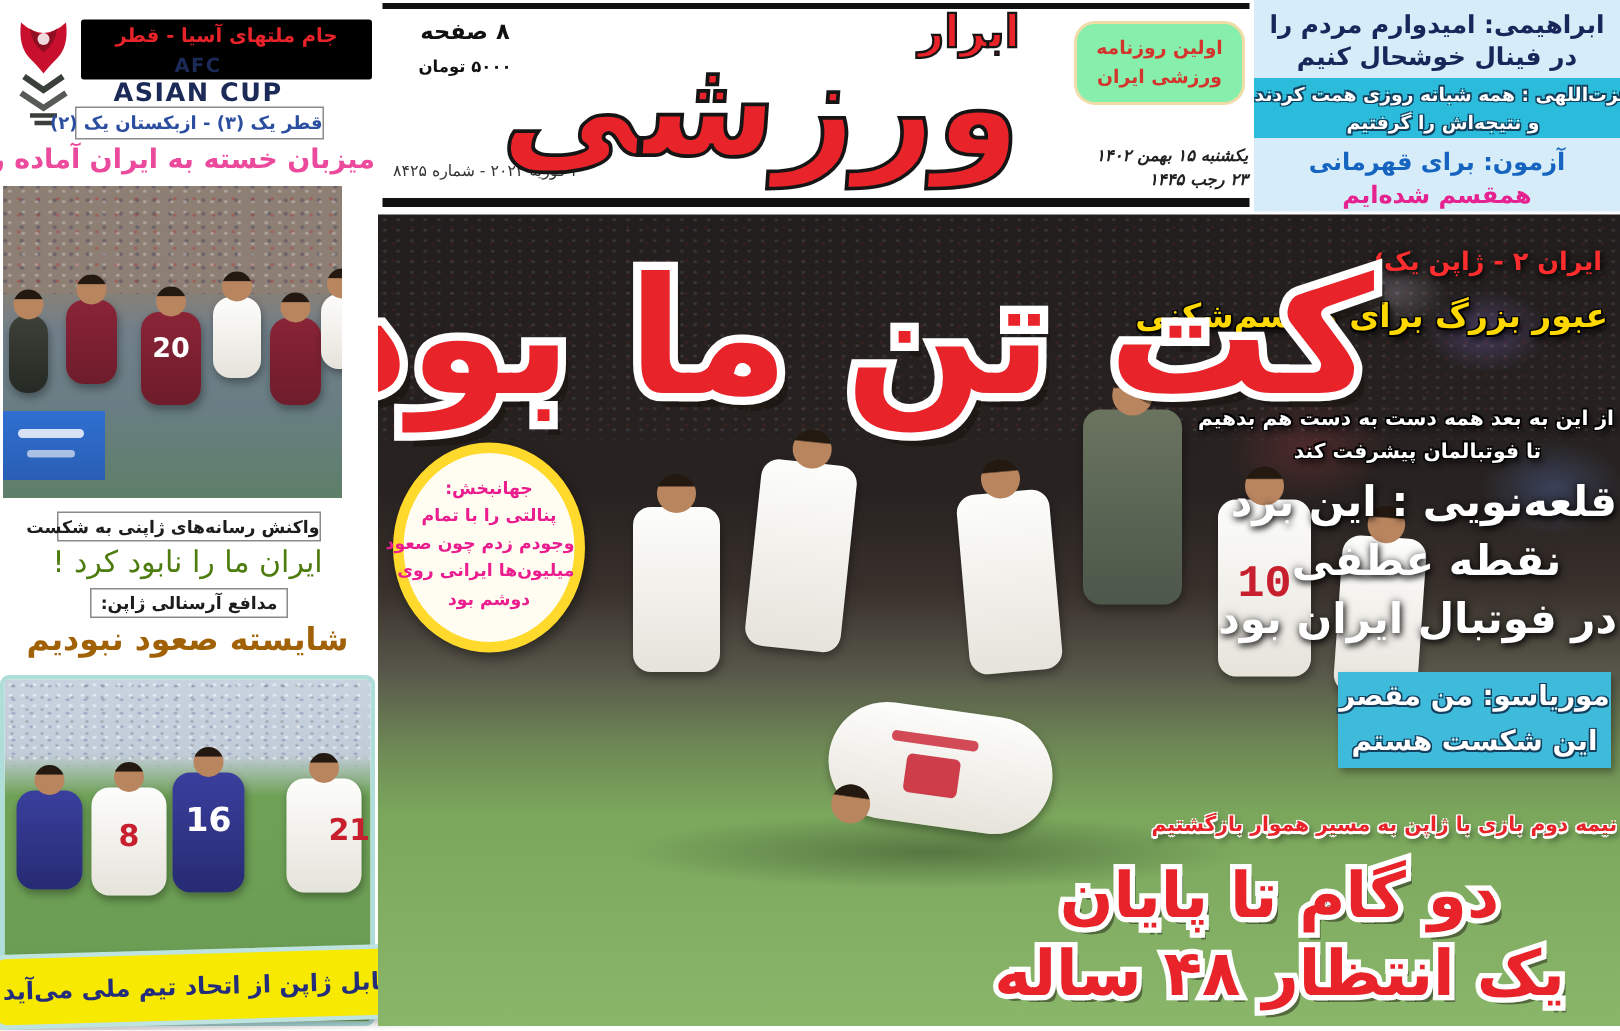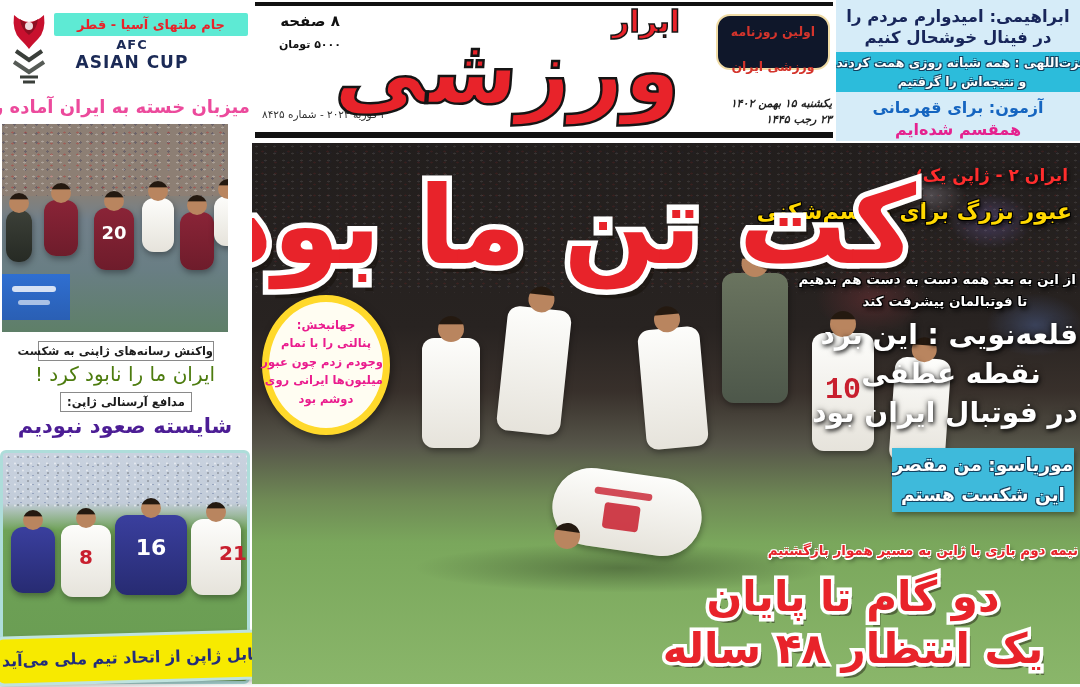--- a/index.html
+++ b/index.html
@@ -56,29 +56,32 @@
 
     <svg class="abs" style="left:6px;top:11px;" width="46" height="76" viewBox="0 0 46 76">
       <path d="M8,4 Q23,18 38,4 Q40,20 32,28 Q26,34 23,38 Q20,34 14,28 Q6,20 8,4 Z" fill="#c8102e"></path>
       <path d="M14,8 Q23,16 32,8 Q31,18 23,24 Q15,18 14,8 Z" fill="#8e0f22"></path>
       <circle cx="23" cy="15" r="4" fill="#fff" opacity="0.85"></circle>
       <path d="M10,40 L23,49 L36,40" fill="none" stroke="#3a3f3a" stroke-width="4"></path>
       <path d="M8,51 L23,61 L38,51" fill="none" stroke="#565b56" stroke-width="4"></path>
       <path d="M14,66 L32,66 M17,71 L29,71" stroke="#3a3f3a" stroke-width="3"></path>
     </svg>
 
-    <div class="abs rtl c nw" style="left:54px;top:13px;width:194px;height:23px;line-height:23px;background:#5eead4;color:#e8232a;font-weight:900;font-size:13px;border-radius:2px;">
+    <div class="abs rtl c nw" style="left:54px;top:13px;width:194px;height:40px;line-height:23px;background:#000000;color:#e8232a;font-weight:900;font-size:13px;border-radius:2px;">
       <span>جام ملتهای آسیا - قطر</span>
     </div>
 
     <div class="abs c" style="left:52px;top:37px;width:160px;color:#1b2a56;">
       <div style="font-size:13px;font-weight:900;letter-spacing:1px;">AFC</div>
       <div style="font-size:17px;font-weight:900;letter-spacing:1px;">ASIAN CUP</div>
     </div>
 
+    <div class="abs rtl c nw kickbox" style="left:50px;top:71px;width:164px;height:20px;line-height:20px;font-size:12px;color:#2b4ea0;">
+      <span>قطر یک (۳) - ازبکستان یک (۲)</span>
+    </div>
 
     <div class="abs rtl c nw" style="left:0px;top:96px;width:250px;font-size:18px;font-weight:900;color:#ec4a9c;">
       <span>میزبان خسته به ایران آماده رسید</span>
     </div>
   </div>
 
   <div class="abs" style="left:2px;top:124px;width:226px;height:208px;overflow:hidden;background:linear-gradient(180deg,#948779 0%,#8d8072 30%,#72808a 46%,#697e84 70%,#5e7f68 100%);">
     <div class="abs speckle" style="left:0;top:0;width:245px;height:72px;background-color:#8d7f74;"></div>
     <div class="abs" style="left:0;top:150px;width:68px;height:46px;background:linear-gradient(#2f6fd1,#2a5fb4);">
       <div class="abs" style="left:10px;top:12px;width:44px;height:6px;background:rgba(255,255,255,.8);border-radius:3px;"></div>
@@ -109,36 +112,36 @@
   <div class="abs" style="left:0;top:334px;width:250px;height:116px;background:#fff;">
     <div class="abs rtl c nw kickbox" style="left:38px;top:7px;width:174px;height:18px;line-height:18px;font-size:11.5px;">
       <span>واکنش رسانه‌های ژاپنی به شکست</span>
     </div>
     <div class="abs rtl c nw" style="left:0;top:28px;width:250px;font-size:20px;font-weight:400;color:#4d7c0f;">
       <span>ایران ما را نابود کرد !</span>
     </div>
     <div class="abs rtl c nw kickbox" style="left:60px;top:58px;width:130px;height:18px;line-height:18px;font-size:11.5px;">
       <span>مدافع آرسنالی ژاپن:</span>
     </div>
-    <div class="abs rtl c nw" style="left:0;top:80px;width:250px;font-size:21px;font-weight:900;color:#4c1d95;">
+    <div class="abs rtl c nw" style="left:0;top:80px;width:250px;font-size:21px;font-weight:900;color:#a16207;">
       <span>شایسته صعود نبودیم</span>
     </div>
   </div>
 
   <div class="abs" style="left:0;top:450px;width:250px;height:234px;border:3px solid #aeddda;border-radius:6px;box-sizing:border-box;overflow:hidden;background:linear-gradient(180deg,#c9d2df 0%,#c2ccd9 22%,#6fa257 34%,#699c52 100%);">
     <div class="abs speckle-light" style="left:0;top:0;width:244px;height:58px;"></div>
 
     <div class="fig jblue" style="left:8px;top:74px;width:44px;height:66px;">
         <i class="head"></i>
       </div>
     <div class="fig" style="left:58px;top:72px;width:50px;height:72px;">
       <i class="head"></i>
       <b class="num" style="top:20px;font-size:20px;">8</b>
     </div>
-    <div class="fig jblue" style="left:112px;top:62px;width:72px;height:80px;">
+    <div class="fig jblue" style="left:112px;top:62px;width:48px;height:80px;">
       <i class="head"></i>
       <b class="numw" style="top:20px;font-size:22px;">16</b>
     </div>
     <div class="fig" style="left:188px;top:66px;width:50px;height:76px;">
       <i class="head"></i>
       <b class="num" style="top:22px;font-size:20px;margin-left:28px;">21</b>
     </div>
     <div class="shadow" style="left:20px;top:180px;width:200px;height:26px;"></div>
   </div>
 
@@ -156,23 +159,23 @@
 
   <div class="abs rtl nw" style="left:256px;top:108px;width:130px;font-size:10.5px;color:#333;">
     <span>۴ فوریه ۲۰۲۴ - شماره ۸۴۲۵</span>
   </div>
 
   <div class="abs" style="left:352px;top:-6px;width:330px;height:150px;">
     <div class="abs rtl nw" style="right:2px;top:10px;font-size:30px;font-weight:900;color:#e8232a;-webkit-text-stroke:1.5px #151515;">ابرار</div>
     <div class="abs rtl c nw" style="left:0;top:18px;width:330px;font-size:92px;font-weight:900;color:#e8232a;-webkit-text-stroke:2.5px #151515;transform:skewX(-4deg);line-height:120px;">ورزشی</div>
   </div>
 
-  <div class="abs rtl c" style="left:716px;top:14px;width:114px;height:56px;background:#0f172a;border:2px solid #f0dca6;border-radius:14px;color:#d4342c;font-weight:900;font-size:12.5px;padding-top:8px;box-sizing:border-box;">
+  <div class="abs rtl c" style="left:716px;top:14px;width:114px;height:56px;background:#86efac;border:2px solid #f0dca6;border-radius:14px;color:#d4342c;font-weight:900;font-size:12.5px;padding-top:8px;box-sizing:border-box;">
     <div class="nw">اولین روزنامه</div>
-    <div class="nw" style="margin-top:20px;">ورزشی ایران</div>
+    <div class="nw" style="margin-top:4px;">ورزشی ایران</div>
   </div>
 
   <div class="abs rtl" style="left:700px;top:97px;width:132px;text-align:right;color:#222;font-size:11px;font-weight:bold;font-style:italic;">
     <div class="nw">یکشنبه ۱۵ بهمن ۱۴۰۲</div>
     <div class="nw" style="margin-top:3px;">۲۳ رجب ۱۴۴۵</div>
   </div>
 
   <div class="abs" style="left:836px;top:0;width:244px;height:141px;background:#d6ecf8;">
     <div class="abs rtl c" style="left:0;top:6px;width:244px;color:#18265a;font-size:16.5px;font-weight:900;line-height:1.3;">
       <div class="nw">ابراهیمی: امیدوارم مردم را</div>
@@ -260,19 +263,19 @@
       <div class="nw">یک انتظار ۴۸ ساله</div>
     </div>
     <div class="abs rtl c cd-fill" style="right:2px;top:428px;width:450px;font-size:42px;font-weight:900;line-height:52px;">
       <div class="nw">دو گام تا پایان</div>
       <div class="nw">یک انتظار ۴۸ ساله</div>
     </div>
 
     <div class="abs rtl c" style="left:10px;top:152px;width:128px;height:140px;background:#fffdf2;border:7px solid #ffd92b;border-radius:50%;box-sizing:border-box;color:#ea1c8e;font-size:11.5px;font-weight:900;line-height:1.6;padding-top:14px;box-shadow:2px 4px 8px rgba(0,0,0,.4);">
       <div class="nw">جهانبخش:</div>
       <div class="nw">پنالتی را با تمام</div>
-      <div class="nw">وجودم زدم چون عبور</div>
+      <div class="nw">وجودم زدم چون صعود</div>
       <div class="nw">میلیون‌ها ایرانی روی</div>
       <div class="nw">دوشم بود</div>
     </div>
   </div>
 
 </div>
 
 </body></html>

